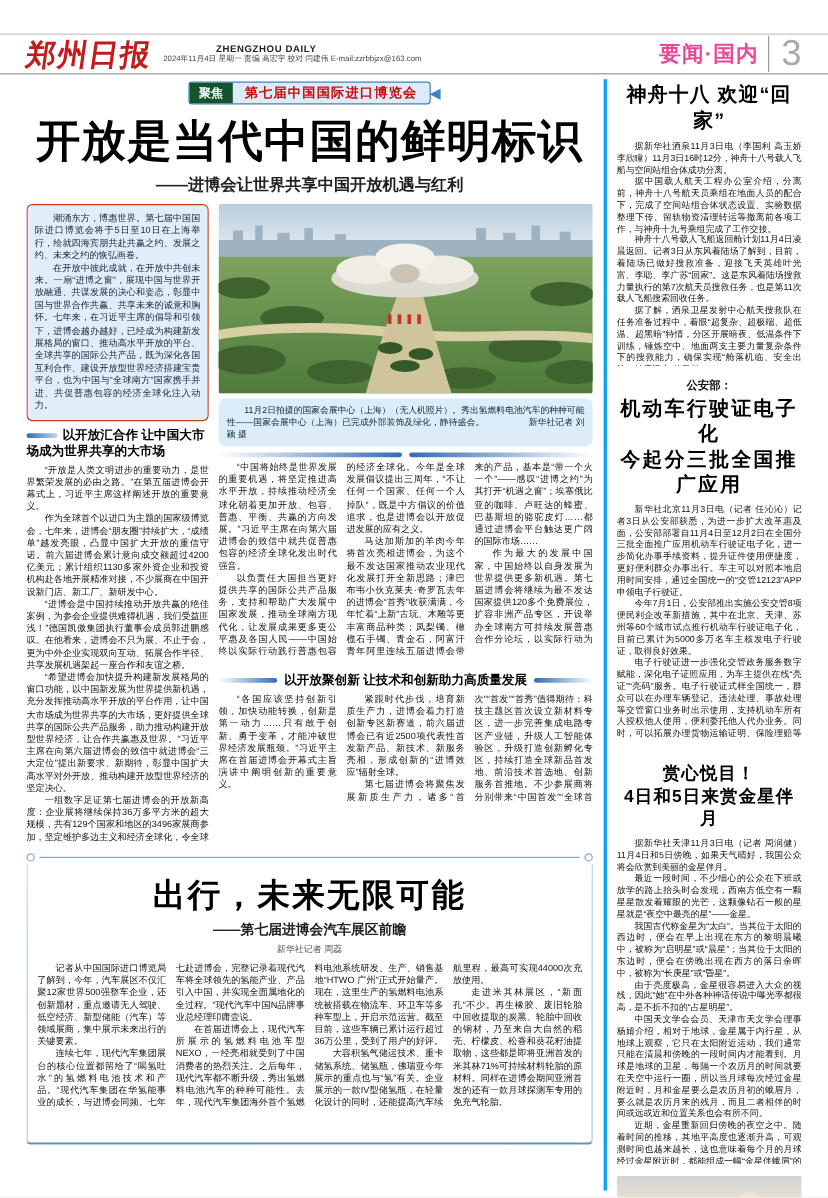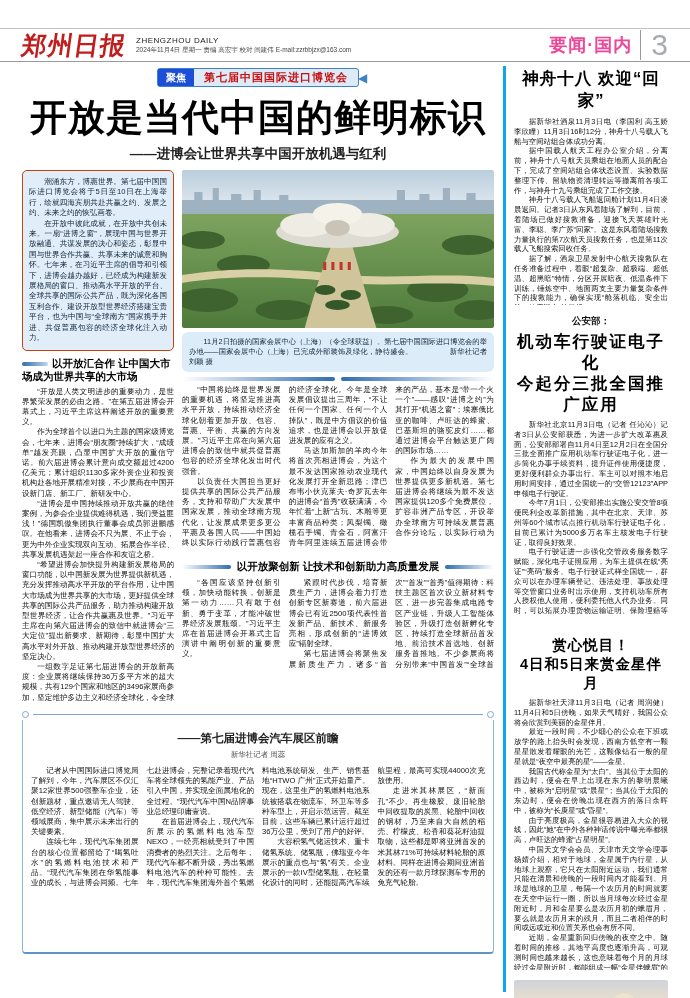--- a/index.html
+++ b/index.html
@@ -1,33 +1,33 @@
 <!DOCTYPE html>
 <html><head>
 <meta charset="utf-8">
 <style>
   html,body{margin:0;padding:0;background:#e8e8e8;font-family:"Liberation Sans",sans-serif;}
   .page{position:relative;width:690px;height:998px;margin:0 auto;background:#fff;overflow:hidden;color:#1a1a1a;}
   
   .masthead{position:absolute;top:28px;left:0;right:0;height:34px;border-top:1px solid #c2c2c2;border-bottom:1px solid #9a9a9a;display:flex;align-items:center;padding:0 22px;box-sizing:border-box;}
   .logo{font-family:"Liberation Serif",serif;font-weight:900;font-size:25px;color:#c21d1d;transform:skewX(-8deg);letter-spacing:1px;white-space:nowrap;}
   .mast-info{margin-left:10px;line-height:1.25;}
-  .mast-en{font-size:8px;font-weight:normal;color:#222;letter-spacing:.5px;}
+  .mast-en{font-size:8px;font-weight:bold;color:#222;letter-spacing:.5px;margin-left:44px;}
   .mast-date{font-size:6.5px;color:#444;}
   .mast-right{margin-left:auto;display:flex;align-items:center;gap:8px;}
   .section-name{font-size:18px;font-weight:900;color:#ec4899;letter-spacing:1px;}
   .pageno{font-size:30px;color:#a7abb0;border-left:1px solid #9a9a9a;padding-left:10px;line-height:30px;}
   
   .content{position:absolute;top:66px;left:22px;right:22px;bottom:6px;display:flex;gap:9px;}
   .main-area{width:472px;flex:none;}
   .right-col{flex:1;border-left:3px solid #0ea5e9;padding-left:8px;box-sizing:border-box;}
   
   .badge-row{display:flex;justify-content:center;margin-top:2px;}
   .badge{display:inline-flex;align-items:center;border:1.5px solid #3d82c4;border-radius:3px;background:#ddebf8;height:17px;overflow:visible;}
-  .badge-focus{background:#1d4ed8;color:#fff;font-size:10px;font-weight:bold;padding:0 8px;display:flex;align-items:center;height:100%;}
+  .badge-focus{background:#14532d;color:#fff;font-size:10px;font-weight:bold;padding:0 8px;display:flex;align-items:center;height:100%;}
   .badge-topic{color:#c80f0f;font-size:11px;font-weight:900;padding:0 10px;letter-spacing:1px;}
   .badge-arrow{color:#3d82c4;font-size:12px;margin-right:-9px;}
   .lead-headline{font-size:37px;font-weight:900;text-align:center;letter-spacing:1px;margin:6px 0 2px;color:#000;}
   .lead-sub{font-size:13.5px;font-weight:bold;text-align:center;color:#222;}
   .lead-byline{font-size:7.5px;text-align:center;color:#555;margin-top:4px;}
   
   .cols-row{display:flex;gap:8px;margin-top:7px;height:533px;overflow:hidden;}
   .left-col{width:152px;flex:none;overflow:hidden;}
   .mid-col{flex:1;overflow:hidden;}
   p{margin:0;}
@@ -165,21 +165,21 @@
                 <rect x="162" y="92" width="3" height="8"></rect>
             </g>
             <g fill="#35582a">
               <ellipse cx="140" cy="120" rx="10" ry="5"></ellipse>
                 <ellipse cx="165" cy="125" rx="10" ry="5"></ellipse>
                 <ellipse cx="152" cy="135" rx="12" ry="5"></ellipse>
             </g>
           </svg>
 
           <div class="caption-box">
-            <p>11月2日拍摄的国家会展中心（上海）（令全球获益）。第七届中国国际进口博览会的举办地——国家会展中心（上海）已完成外部装饰及绿化，静待盛会。　　　　　新华社记者 刘颖 摄</p>
+            <p>11月2日拍摄的国家会展中心（上海）（无人机照片）。秀出氢燃料电池汽车的种种可能性——国家会展中心（上海）已完成外部装饰及绿化，静待盛会。　　　　　新华社记者 刘颖 摄</p>
           </div>
 
           <div class="sec-head-mid">
             <span class="line"></span>
             <span class="line r"></span>
           </div>
           <div class="cols3 body-text" style="height:170px">
               <p>“中国将始终是世界发展的重要机遇，将坚定推进高水平开放，持续推动经济全球化朝着更加开放、包容、普惠、平衡、共赢的方向发展。”习近平主席在向第六届进博会的致信中就共促普惠包容的经济全球化发出时代强音。</p>
               <p>以负责任大国担当更好提供共享的国际公共产品服务，支持和帮助广大发展中国家发展，推动全球南方现代化，让发展成果更多更公平惠及各国人民——中国始终以实际行动践行普惠包容的经济全球化。今年是全球发展倡议提出三周年，“不让任何一个国家、任何一个人掉队”，既是中方倡议的价值追求，也是进博会以开放促进发展的应有之义。</p>
               <p>马达加斯加的羊肉今年将首次亮相进博会，为这个最不发达国家推动农业现代化发展打开全新思路；津巴布韦小伙克莱夫·奇罗瓦去年的进博会“首秀”收获满满，今年忙着“上新”古玩、木雕等更丰富商品种类；凤梨镯、橄榄石手镯、青金石，阿富汗青年阿里连续五届进博会带来的产品，基本是“带一个火一个”——感叹“进博之约”为其打开“机遇之窗”；埃塞俄比亚的咖啡、卢旺达的蜂蜜、巴基斯坦的骆驼皮灯……都通过进博会平台触达更广阔的国际市场……</p>
@@ -199,20 +199,21 @@
         </div>
       </div>
 
       <div class="orn-row">
         <span class="dm"></span>
         <span class="ln"></span>
         <span class="dm"></span>
       </div>
 
       <div class="bottom-box">
+        <div class="bottom-headline">出行，未来无限可能</div>
         <div class="bottom-sub">——第七届进博会汽车展区前瞻</div>
         <div class="bottom-byline">新华社记者 周蕊</div>
         <div class="cols4 body-text">
             <p>记者从中国国际进口博览局了解到，今年，汽车展区不仅汇聚12家世界500强整车企业，还创新题材，重点邀请无人驾驶、低空经济、新型储能（汽车）等领域展商，集中展示未来出行的关键要素。</p>
             <p>连续七年，现代汽车集团展台的核心位置都留给了“喝氢吐水”的氢燃料电池技术和产品。“现代汽车集团在华氢能事业的成长，与进博会同频。七年七赴进博会，完整记录着现代汽车将全球领先的氢能产业、产品引入中国，并实现全面属地化的全过程。”现代汽车中国N品牌事业总经理印庸壹说。</p>
             <p>在首届进博会上，现代汽车所展示的氢燃料电池车型NEXO，一经亮相就受到了中国消费者的热烈关注。之后每年，现代汽车都不断升级，秀出氢燃料电池汽车的种种可能性。去年，现代汽车集团海外首个氢燃料电池系统研发、生产、销售基地“HTWO 广州”正式开始量产。现在，这里生产的氢燃料电池系统被搭载在物流车、环卫车等多种车型上，开启示范运营。截至目前，这些车辆已累计运行超过36万公里，受到了用户的好评。</p>
             <p>大容积氢气储运技术、重卡储氢系统、储氢瓶，佛瑞亚今年展示的重点也与“氢”有关。企业展示的一款IV型储氢瓶，在轻量化设计的同时，还能提高汽车续航里程，最高可实现44000次充放使用。</p>
             <p>走进米其林展区，“新面孔”不少。再生橡胶、废旧轮胎中回收提取的炭黑、轮胎中回收的钢材，乃至来自大自然的稻壳、柠檬皮、松香和葵花籽油提取物，这些都是即将亚洲首发的米其林71%可持续材料轮胎的原材料。同样在进博会期间亚洲首发的还有一款月球探测车专用的免充气轮胎。</p>
           </div>
       </div>
@@ -245,21 +246,21 @@
 
       <div class="r-art">
         <div class="r-head3">
           <div>赏心悦目！</div>
           <div>4日和5日来赏金星伴月</div>
         </div>
         <div class="r-body hC">
             <p>据新华社天津11月3日电（记者 周润健）11月4日和5日傍晚，如果天气晴好，我国公众将会欣赏到美丽的金星伴月。</p>
             <p>最近一段时间，不少细心的公众在下班或放学的路上抬头时会发现，西南方低空有一颗星星散发着耀眼的光芒，这颗像钻石一般的星星就是“夜空中最亮的星”——金星。</p>
             <p>我国古代称金星为“太白”。当其位于太阳的西边时，便会在早上出现在东方的黎明晨曦中，被称为“启明星”或“晨星”；当其位于太阳的东边时，便会在傍晚出现在西方的落日余晖中，被称为“长庚星”或“昏星”。</p>
-            <p>由于亮度极高，金星很容易进入大众的视线，因此“她”在中外各种神话传说中曝光率都很高，卢旺达的蜂蜜“占星明星”。</p>
+            <p>由于亮度极高，金星很容易进入大众的视线，因此“她”在中外各种神话传说中曝光率都很高，是不折不扣的“占星明星”。</p>
             <p>中国天文学会会员、天津市天文学会理事杨婧介绍，相对于地球，金星属于内行星，从地球上观察，它只在太阳附近运动，我们通常只能在清晨和傍晚的一段时间内才能看到。月球是地球的卫星，每隔一个农历月的时间就要在天空中运行一圈，所以当月球每次经过金星附近时，月和金星要么是农历月初的蛾眉月，要么就是农历月末的残月，而且二者相伴的时间或远或近和位置关系也会有所不同。</p>
             <p>近期，金星重新回归傍晚的夜空之中。随着时间的推移，其地平高度也逐渐升高，可观测时间也越来越长，这也意味着每个月的月球经过金星附近时，都能组成一幅“金星伴蛾眉”的画面。本月也不例外，4日和5日傍晚，就是欣赏金星伴月的好时机。</p>
           </div>
       </div>
 
       <svg class="photo-sm" viewBox="0 0 168 60" preserveAspectRatio="none">
         <defs>
           <linearGradient id="dawn" x1="0" y1="0" x2="0" y2="1">
             <stop offset="0" stop-color="#cfd3d8"></stop>
               <stop offset="0.45" stop-color="#f0e3cd"></stop>

